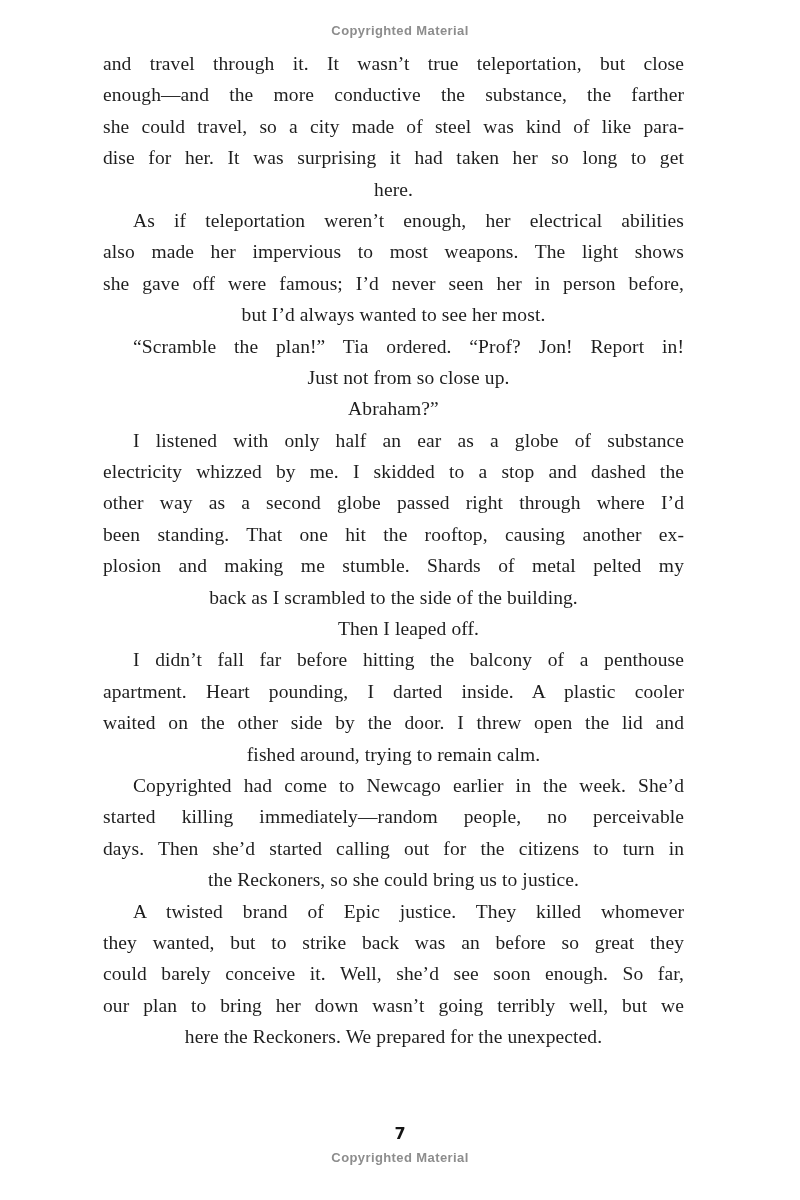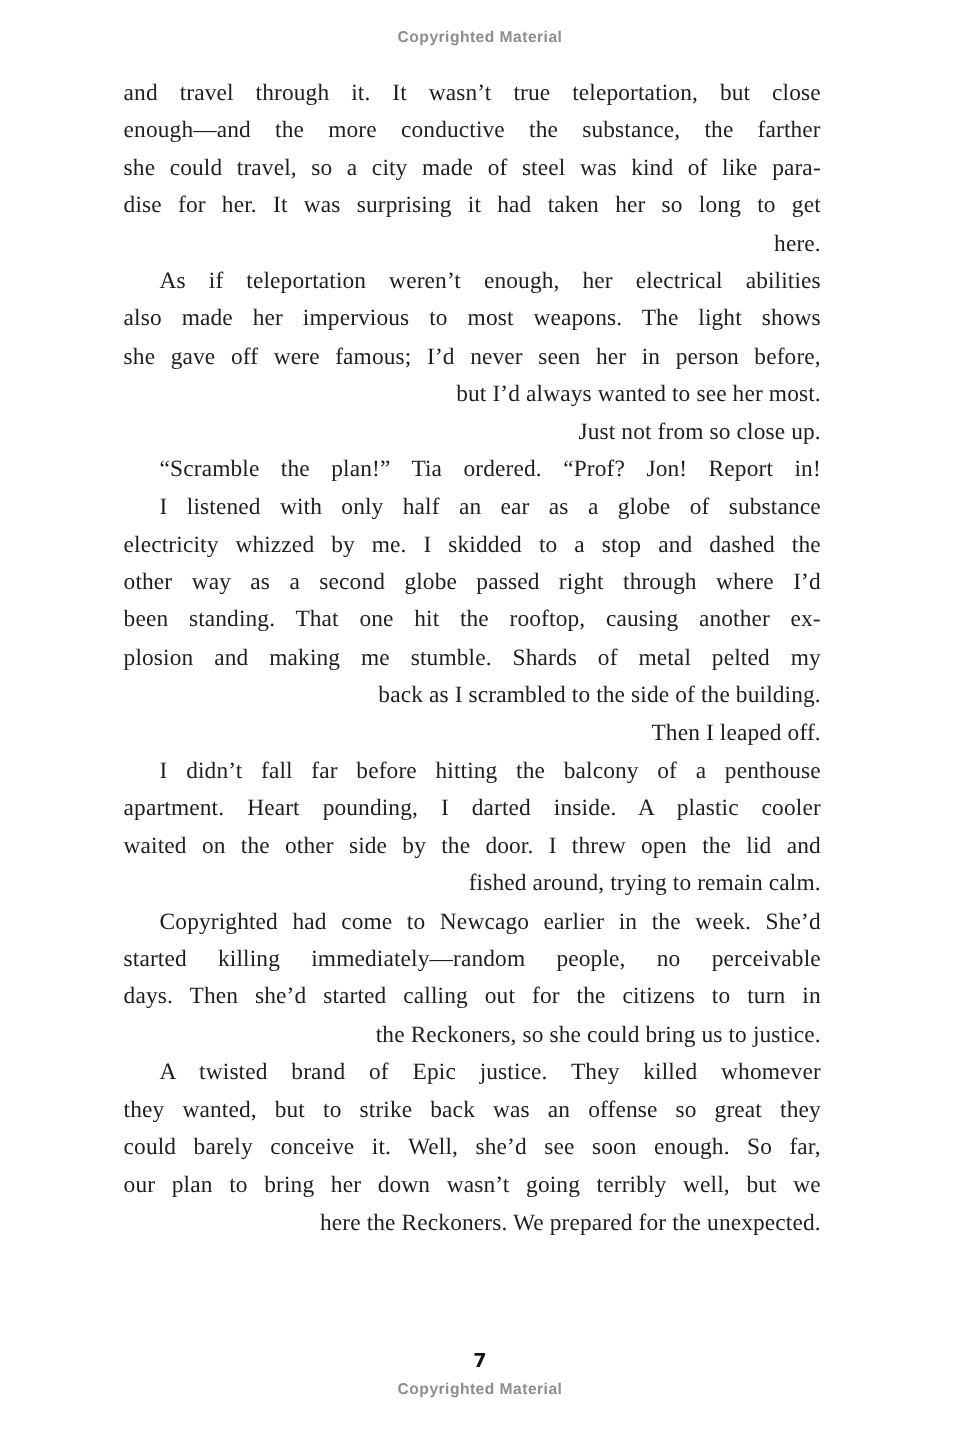--- a/index.html
+++ b/index.html
@@ -36,31 +36,31 @@
     width: 100%;
     text-align: center;
     font-family: "DejaVu Sans", sans-serif;
     font-weight: bold;
     font-size: 16px;
     color: #141414;
   }
   .body-text {
     position: absolute;
     left: 103px;
-    top: 62px;
+    top: 48px;
     width: 581px;
     font-size: 19.5px;
     letter-spacing: 0.1px;
   }
   .line {
     height: 31.4px;
     line-height: 31.4px;
     overflow: hidden;
     white-space: normal;
-    text-align: right;
+    text-align: center;
   }
   .line.j {
     text-align: justify;
     text-align-last: justify;
   }
   .line.ind {
     text-indent: 30px;
   }
 </style>
 </head>
@@ -72,39 +72,40 @@
   <div class="body-text">
       <div class="line j">and travel through it. It wasn’t true teleportation, but close</div>
       <div class="line j">enough—and the more conductive the substance, the farther</div>
       <div class="line j">she could travel, so a city made of steel was kind of like para-</div>
       <div class="line j">dise for her. It was surprising it had taken her so long to get</div>
       <div class="line">here.</div>
       <div class="line j ind">As if teleportation weren’t enough, her electrical abilities</div>
       <div class="line j">also made her impervious to most weapons. The light shows</div>
       <div class="line j">she gave off were famous; I’d never seen her in person before,</div>
       <div class="line">but I’d always wanted to see her most.</div>
+      <div class="line j ind">“Scramble the plan!” Tia ordered. “Prof? Jon! Report in!</div>
       <div class="line ind">Just not from so close up.</div>
-      <div class="line j ind">“Scramble the plan!” Tia ordered. “Prof? Jon! Report in!</div>
+      <div class="line">Abraham?”</div>
       <div class="line j ind">I listened with only half an ear as a globe of substance</div>
       <div class="line j">electricity whizzed by me. I skidded to a stop and dashed the</div>
       <div class="line j">other way as a second globe passed right through where I’d</div>
       <div class="line j">been standing. That one hit the rooftop, causing another ex-</div>
       <div class="line j">plosion and making me stumble. Shards of metal pelted my</div>
       <div class="line">back as I scrambled to the side of the building.</div>
       <div class="line ind">Then I leaped off.</div>
       <div class="line j ind">I didn’t fall far before hitting the balcony of a penthouse</div>
       <div class="line j">apartment. Heart pounding, I darted inside. A plastic cooler</div>
       <div class="line j">waited on the other side by the door. I threw open the lid and</div>
       <div class="line">fished around, trying to remain calm.</div>
       <div class="line j ind">Copyrighted had come to Newcago earlier in the week. She’d</div>
       <div class="line j">started killing immediately—random people, no perceivable</div>
       <div class="line j">days. Then she’d started calling out for the citizens to turn in</div>
       <div class="line">the Reckoners, so she could bring us to justice.</div>
       <div class="line j ind">A twisted brand of Epic justice. They killed whomever</div>
-      <div class="line j">they wanted, but to strike back was an offense so great they</div>
+      <div class="line j">they wanted, but to strike back was an before so great they</div>
       <div class="line j">could barely conceive it. Well, she’d see soon enough. So far,</div>
       <div class="line j">our plan to bring her down wasn’t going terribly well, but we</div>
       <div class="line">here the Reckoners. We prepared for the unexpected.</div>
     </div>
 
   <div class="page-number">7</div>
 
   <div class="watermark wm-bottom">Copyrighted Material</div>
 </div>
 

